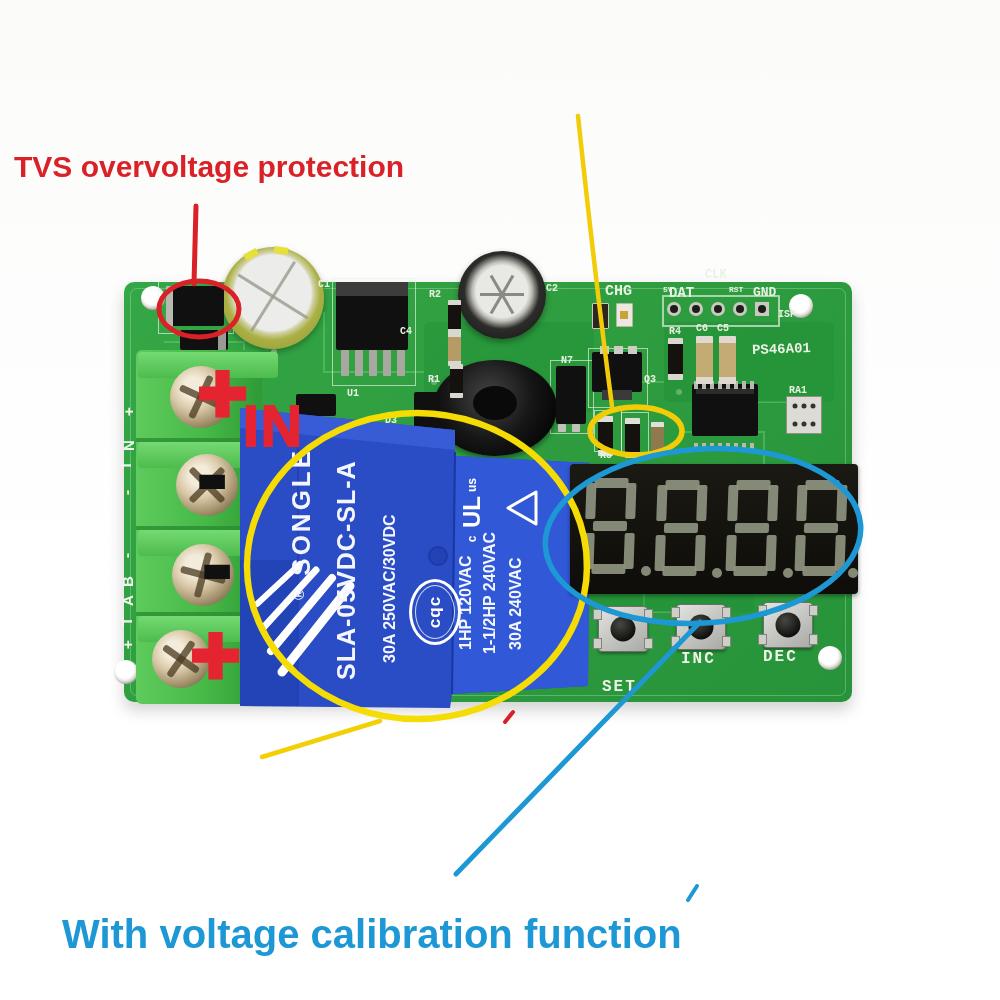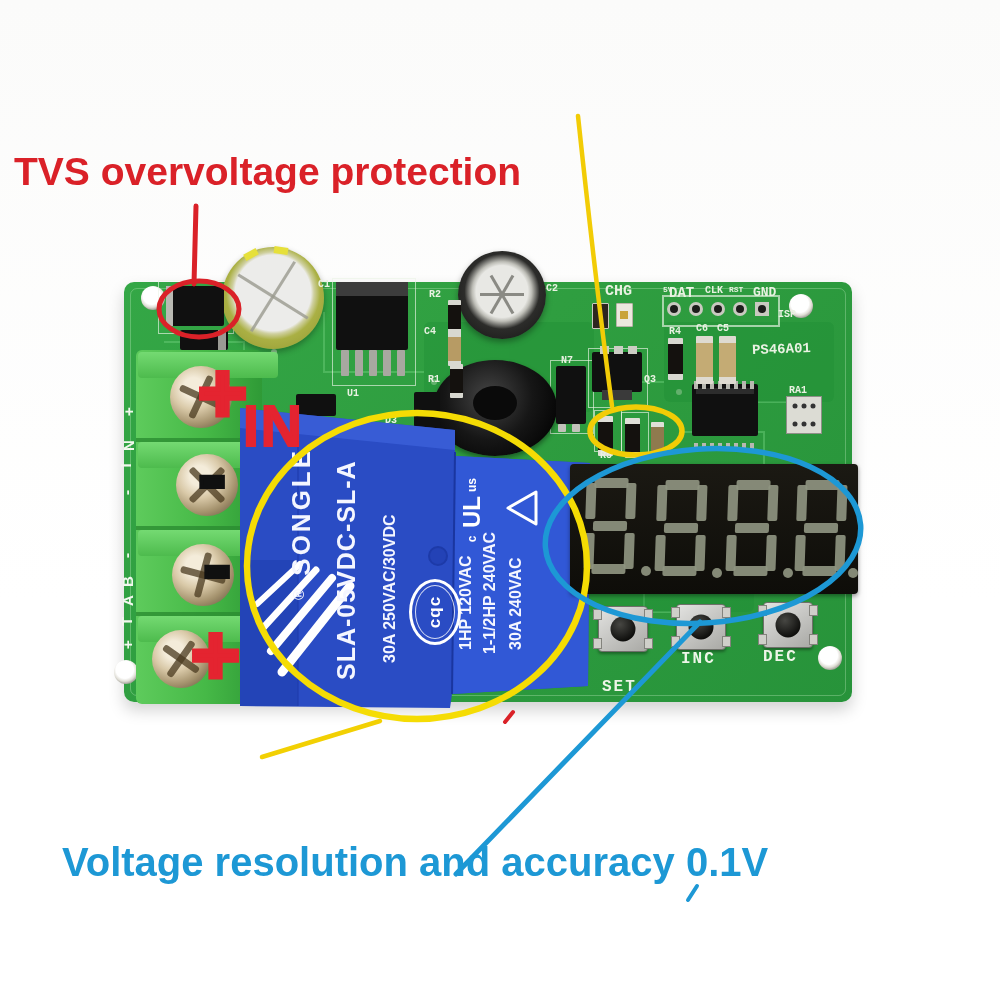--- a/index.html
+++ b/index.html
@@ -219,39 +219,39 @@
         <circle cx="74" cy="8" r="7" fill="#c9c9c0"></circle>
           <circle cx="74" cy="8" r="4" fill="#1c1c1a"></circle>
         <rect x="89" y="1" width="14" height="14" fill="#c9c9c0"></rect>
           <circle cx="96" cy="8" r="4" fill="#1c1c1a"></circle>
       </g>
     </svg>
   </div>
 
   <span class="lbl" style="left:318px;top:279px">C1</span>
   <span class="lbl" style="left:429px;top:289px">R2</span>
-  <span class="lbl" style="left:424px;top:326px">C4</span>
+  <span class="lbl" style="left:400px;top:326px">C4</span>
   <span class="lbl" style="left:428px;top:374px">R1</span>
   <span class="lbl" style="left:347px;top:388px">U1</span>
   <span class="lbl" style="left:385px;top:415px">D3</span>
   <span class="lbl" style="left:561px;top:355px">N7</span>
   <span class="lbl" style="left:644px;top:374px">Q3</span>
   <span class="lbl" style="left:546px;top:283px">C2</span>
   <span class="lbl" style="left:605px;top:283px;font-size:15px">CHG</span>
   <span class="lbl" style="left:669px;top:326px">R4</span>
   <span class="lbl" style="left:696px;top:323px">C6</span>
   <span class="lbl" style="left:717px;top:323px">C5</span>
   <span class="lbl" style="left:778px;top:309px">ISP</span>
   <span class="lbl" style="left:752px;top:341px;font-size:14px;transform:rotate(-2deg)">PS46A01</span>
   <span class="lbl" style="left:789px;top:385px">RA1</span>
   <span class="lbl" style="left:600px;top:450px">R5</span>
 
   <span class="lbl" style="left:663px;top:285px;font-size:8px">5V</span>
   <span class="lbl" style="left:669px;top:285px;font-size:14px">DAT</span>
-  <span class="lbl" style="left:705px;top:285px;font-size:10px">CLK</span>
+  <span class="lbl" style="left:705px;top:268px;font-size:12px">CLK</span>
   <span class="lbl" style="left:729px;top:285px;font-size:8px">RST</span>
   <span class="lbl" style="left:753px;top:285px;font-size:13px">GND</span>
 
   <div class="tblock">
     <div class="tsect" style="top:2px"></div>
     <div class="tsect" style="top:92px"></div>
     <div class="tsect" style="top:180px"></div>
     <div class="tsect" style="top:266px"></div>
     <div class="tdiv" style="top:88px"></div>
     <div class="tdiv" style="top:176px"></div>
@@ -395,16 +395,16 @@
     <path d="M578,116 C588,210 602,330 612,406" fill="none" stroke="#f2cc06" stroke-width="4.5" stroke-linecap="round"></path>
     <ellipse cx="636" cy="431" rx="46" ry="24" fill="none" stroke="#f2cc06" stroke-width="5.5"></ellipse>
     <ellipse cx="417" cy="566" rx="170" ry="153" fill="none" stroke="#f5dc04" stroke-width="6.5"></ellipse>
     <line x1="380" y1="721" x2="262" y2="757" stroke="#f2d003" stroke-width="4.5" stroke-linecap="round"></line>
     <ellipse cx="703" cy="536" rx="158" ry="87" fill="none" stroke="#1d98d5" stroke-width="5.5" transform="rotate(-4 703 536)"></ellipse>
     <line x1="700" y1="622" x2="456" y2="874" stroke="#1d98d5" stroke-width="5" stroke-linecap="round"></line>
     <line x1="697" y1="886" x2="688" y2="900" stroke="#1d98d5" stroke-width="4" stroke-linecap="round"></line>
     <line x1="505" y1="722" x2="513" y2="712" stroke="#da2128" stroke-width="4" stroke-linecap="round"></line>
   </svg>
 
-  <div class="note" style="left:14px;top:150px;font-size:39px;color:#da2128">TVS overvoltage protection</div>
-  <div class="note" style="left:62px;top:840px;font-size:40px;color:#1d98d5">Voltage resolution and accuracy 0.1V</div>
+  <div class="note" style="left:14px;top:150px;font-size:30px;color:#da2128">TVS overvoltage protection</div>
+  <div class="note" style="left:62px;top:912px;font-size:40px;color:#1d98d5">With voltage calibration function</div>
 
 </div>
 
 </body></html>

